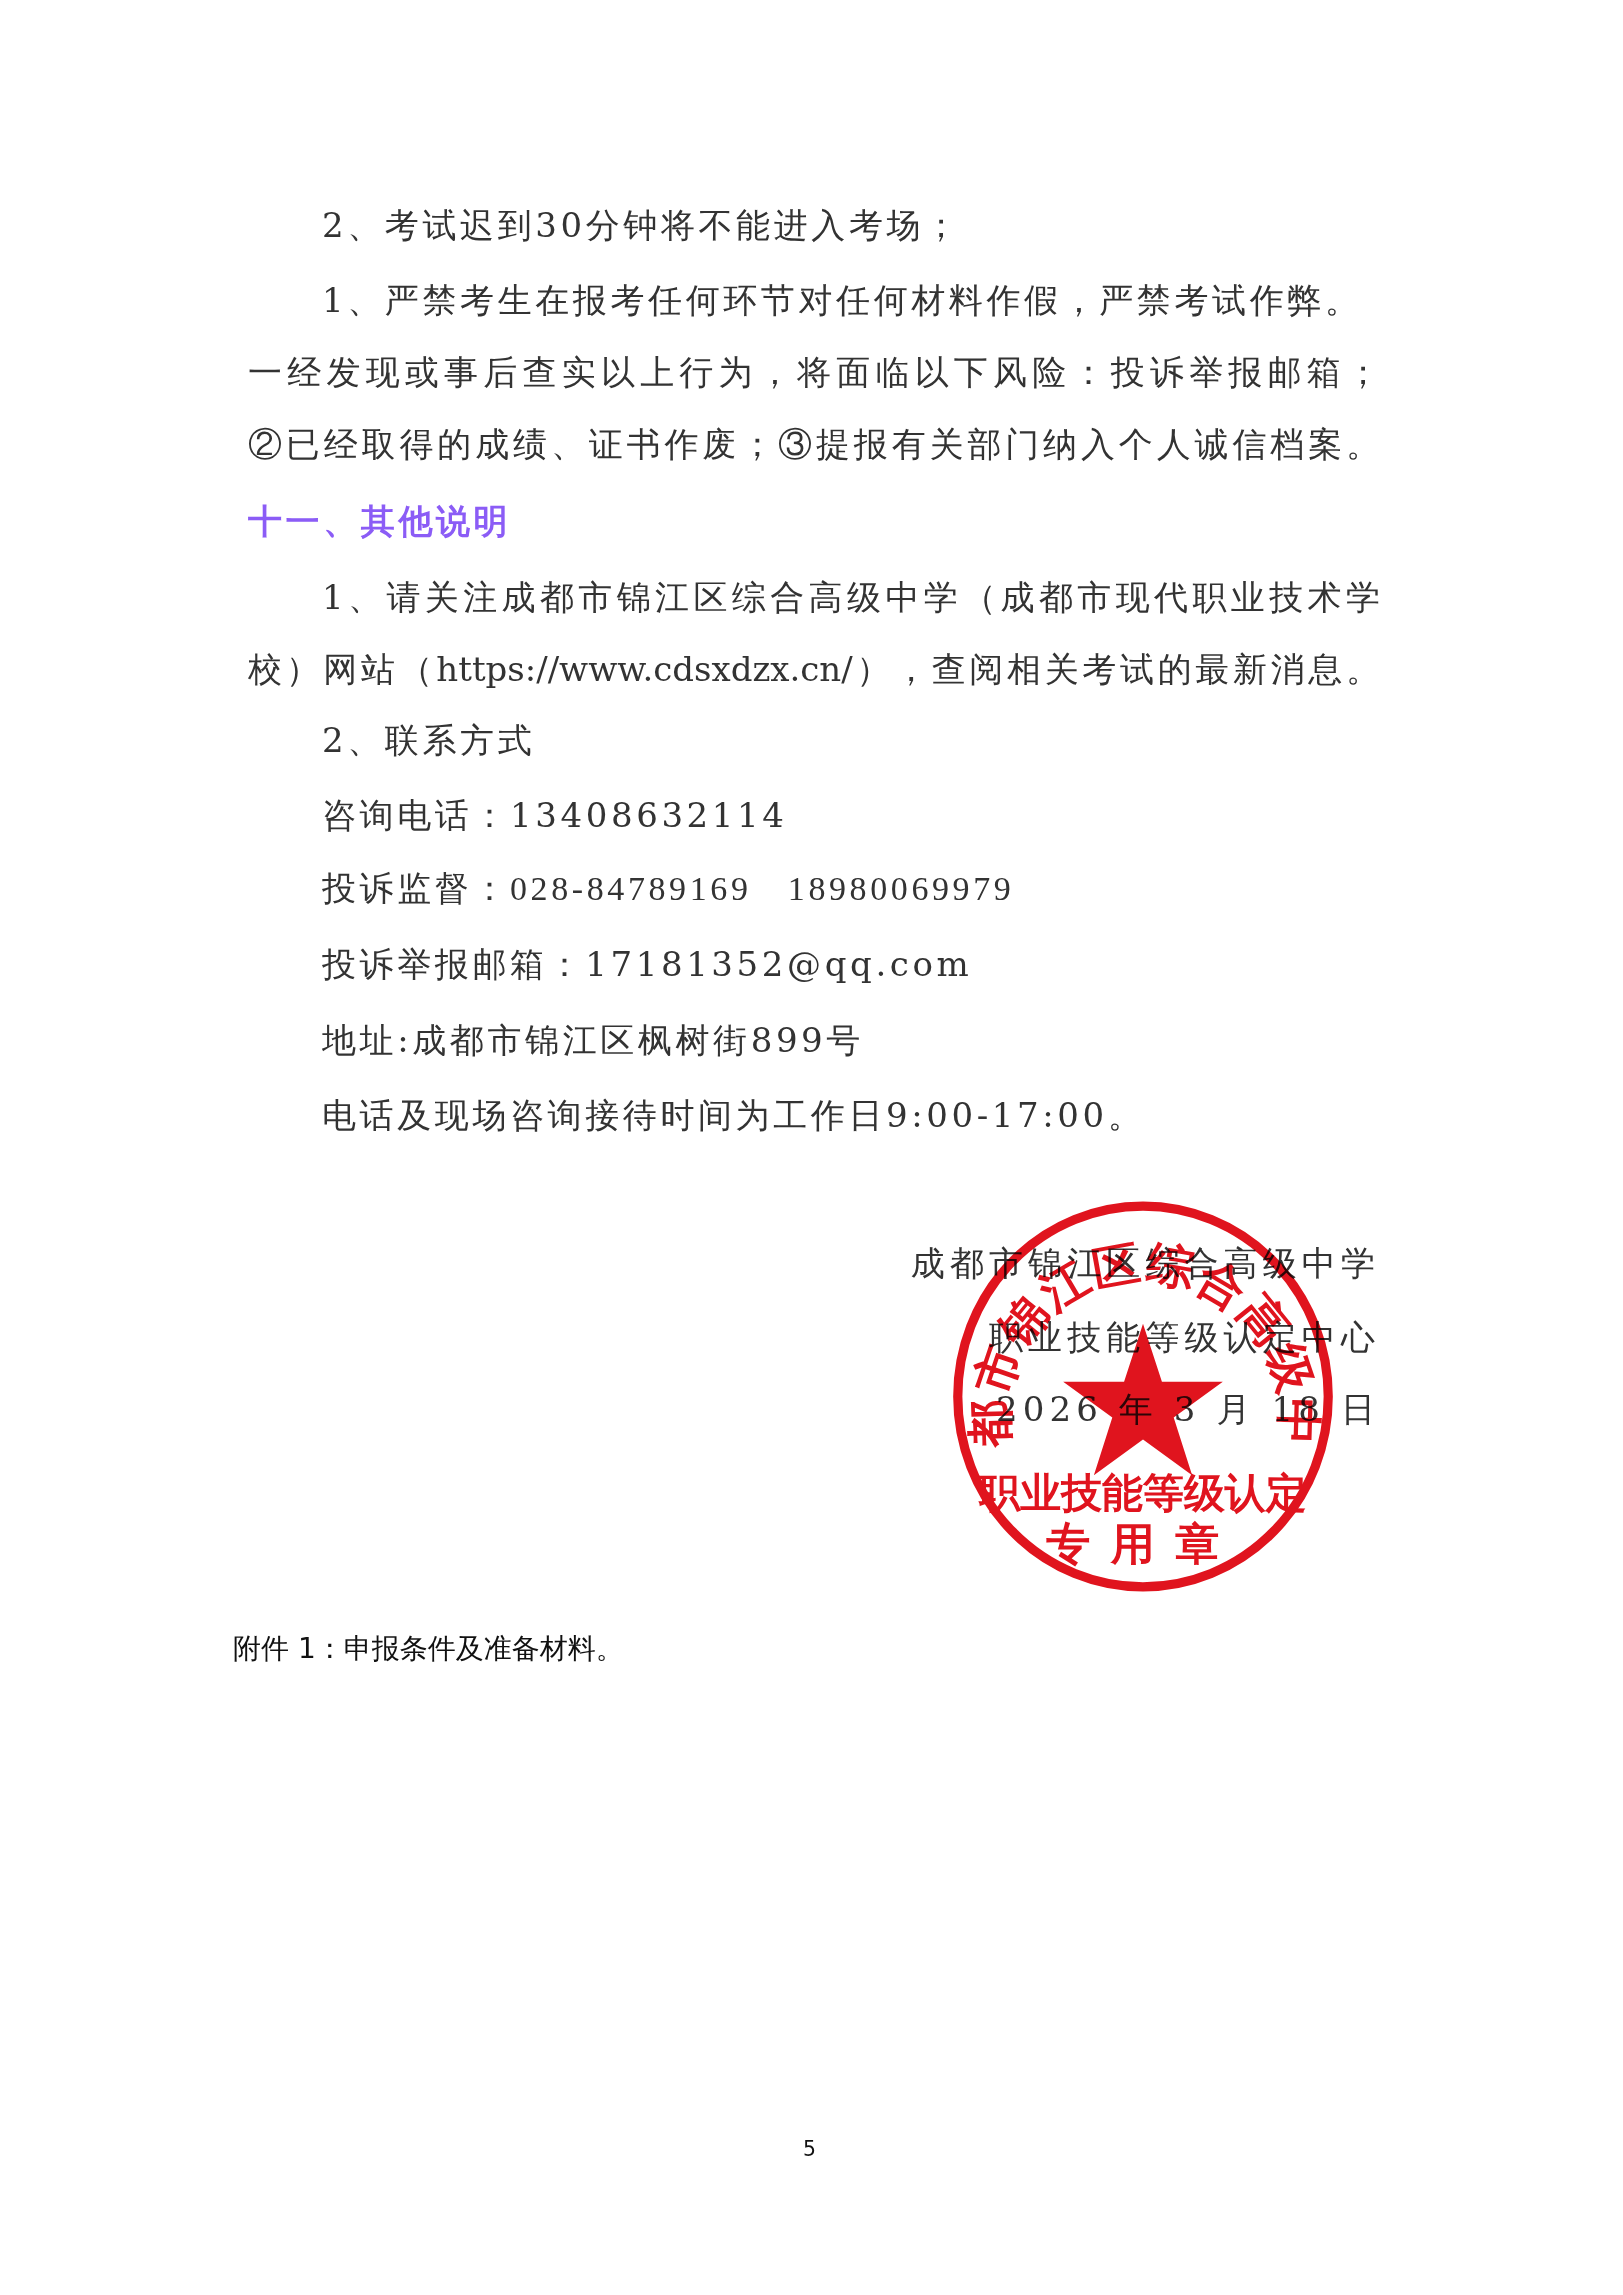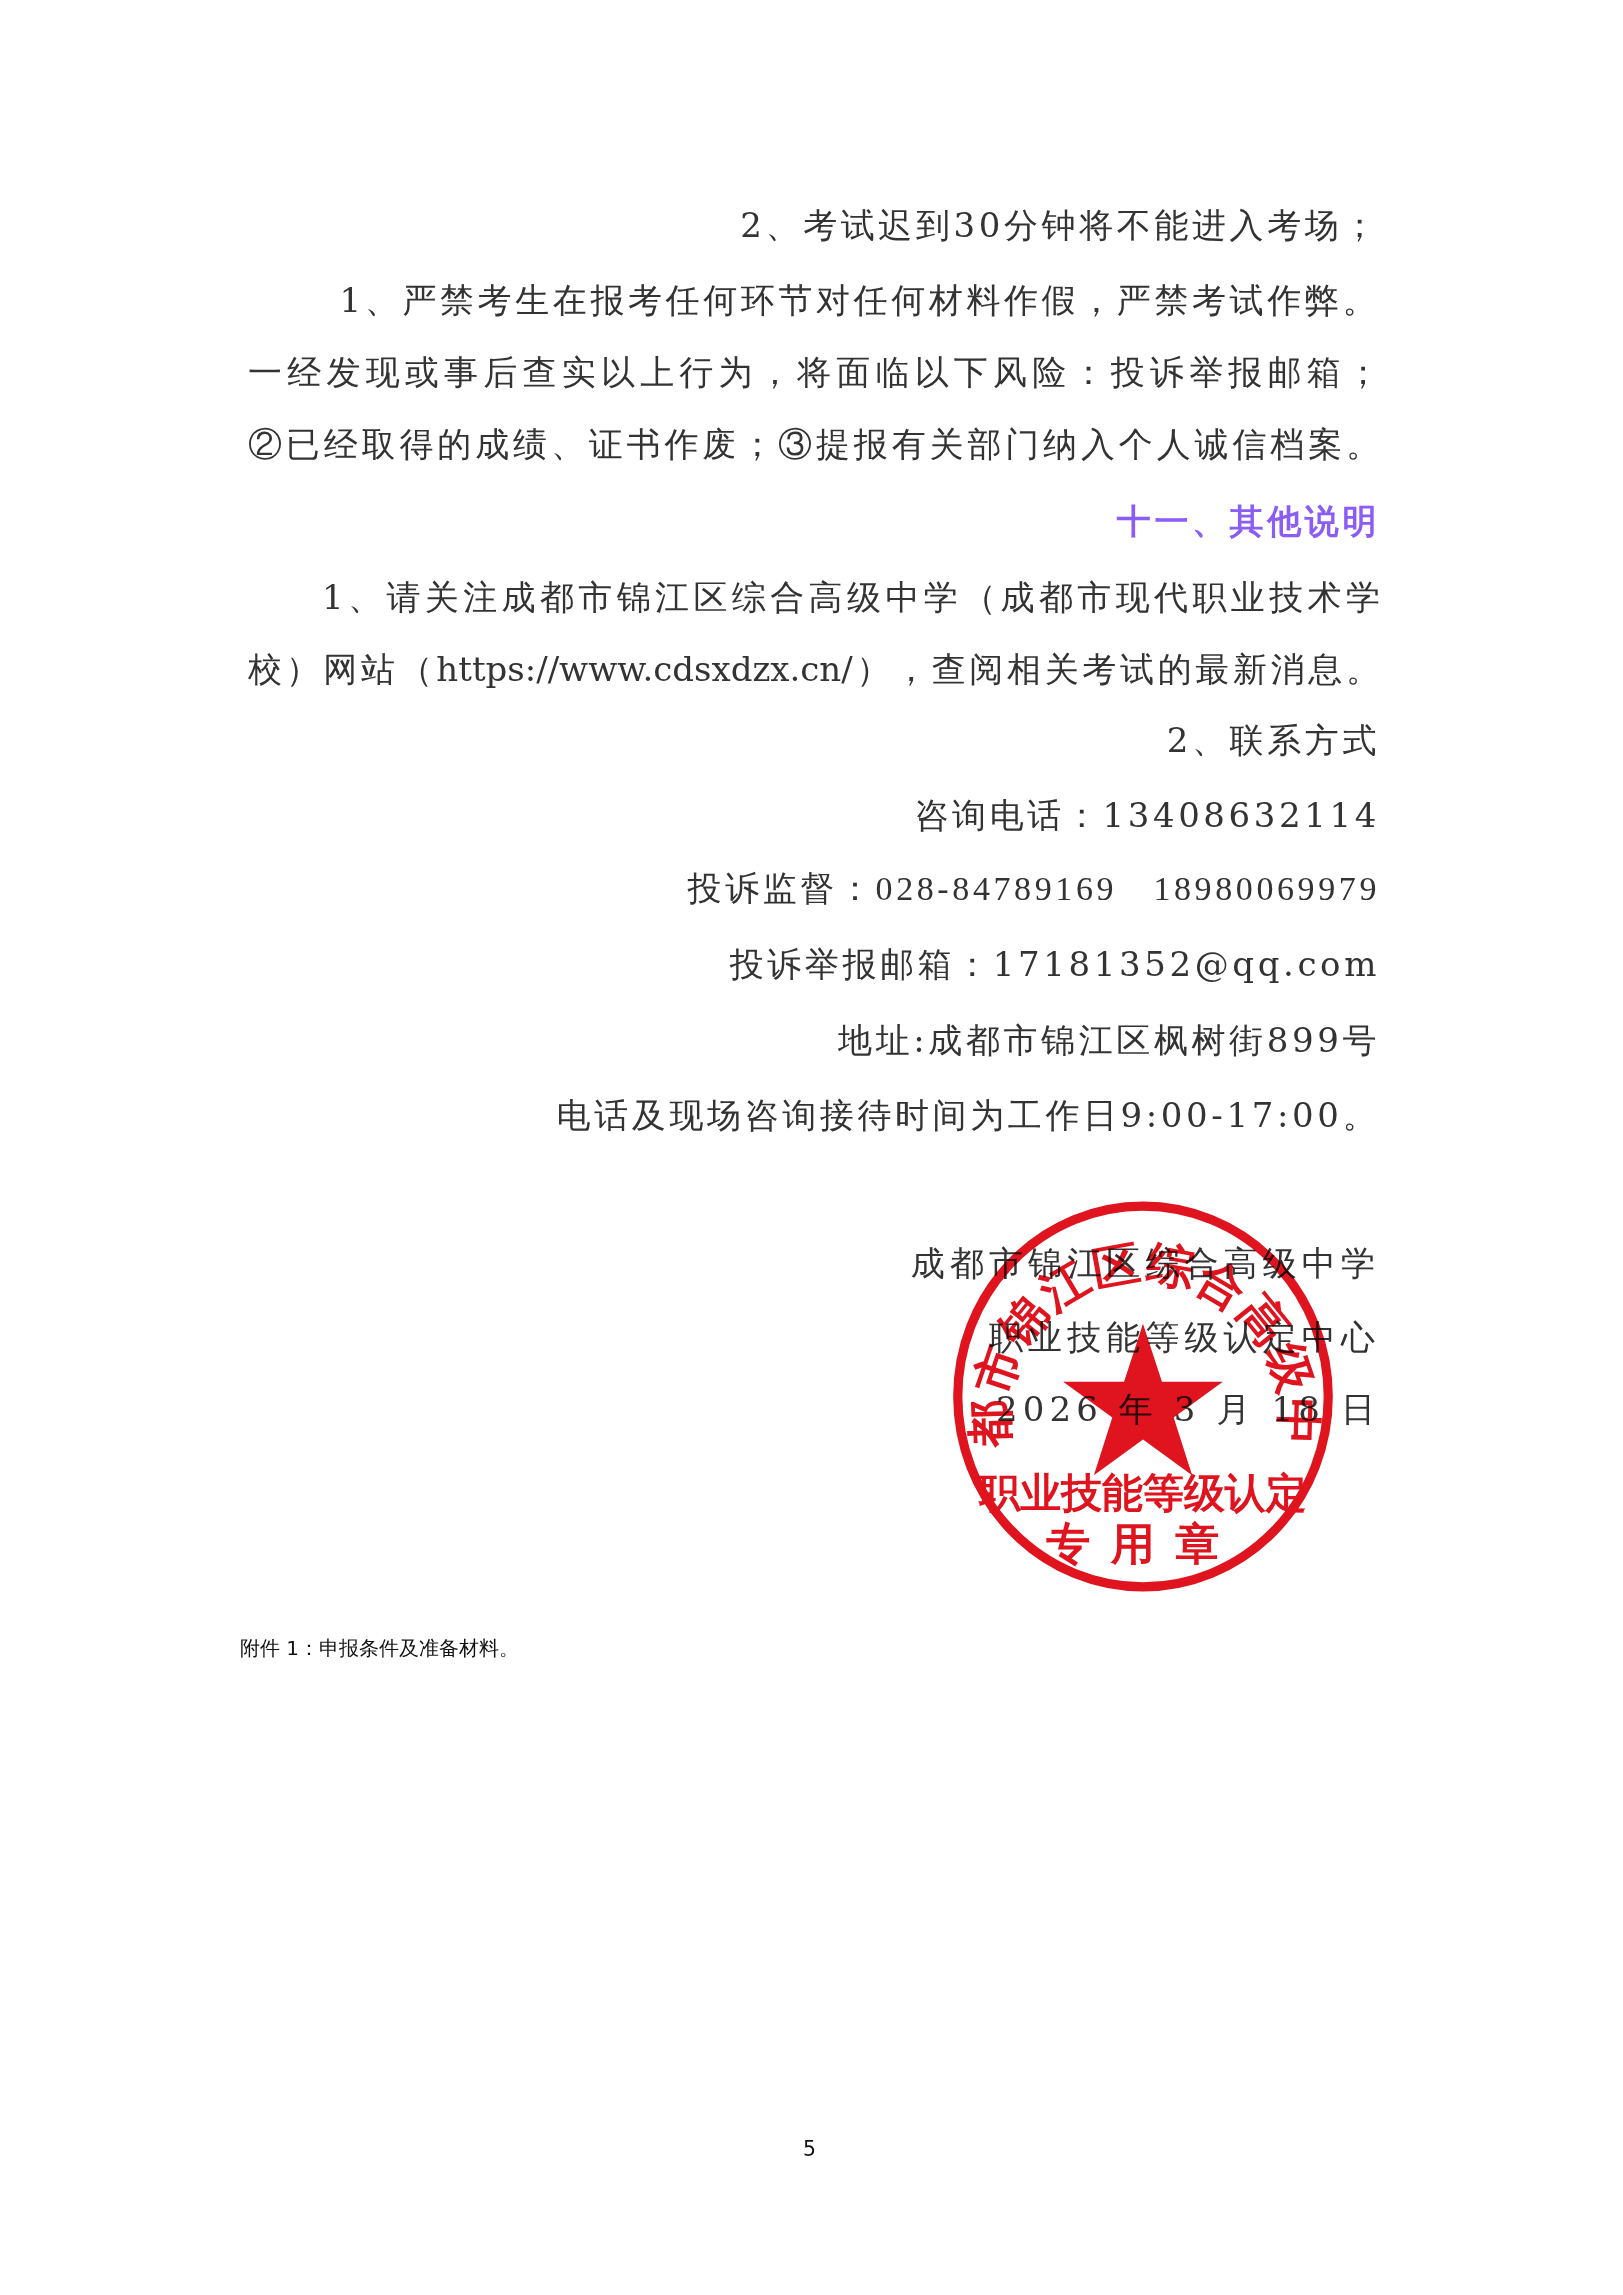--- a/index.html
+++ b/index.html
@@ -1,25 +1,25 @@
 <!DOCTYPE html>
 <html style="font-size:8.2px"><head>
 <meta charset="utf-8">
 <style>
   html, body { margin:0; padding:0; background:#ffffff; }
   body { width:1623px; height:2295px; position:relative; overflow:hidden;
          font-family:"DejaVu Serif","Liberation Serif",serif; color:#333333; }
   .line { position:absolute; left:248px; width:1132px; height:74px; line-height:74px;
-          font-size:34px; white-space:nowrap; letter-spacing:3.6px;text-align:right; }
+          font-size:34px; white-space:nowrap; letter-spacing:3.6px; }
   .line.indent { left:322px; width:1058px; }
   .line.justify { text-align:justify; text-align-last:justify; letter-spacing:0; }
   .heading { font-family:"DejaVu Sans","Liberation Sans",sans-serif; font-weight:bold; color:#8b5cf6; }
   .sig { position:absolute; right:243px; height:74px; line-height:74px; font-size:34px;
          letter-spacing:5.1px; white-space:nowrap; text-align:right; }
-  .attach { position:absolute; left:240px; top:1633px; font-size:20px; line-height:31px;
+  .attach { position:absolute; left:233px; top:1633px; font-size:28px; line-height:31px;
             font-family:"DejaVu Sans","Liberation Sans",sans-serif; color:#111111; }
   .pageno { position:absolute; left:803px; top:2137px; font-size:20.4px;
             font-family:"DejaVu Sans","Liberation Sans",sans-serif; color:#111111; }
   .seal { position:absolute; left:946px; top:1201px; width:394px; height:394px;
           mix-blend-mode:multiply; }
 </style>
 </head>
 <body>
 
 <div>

